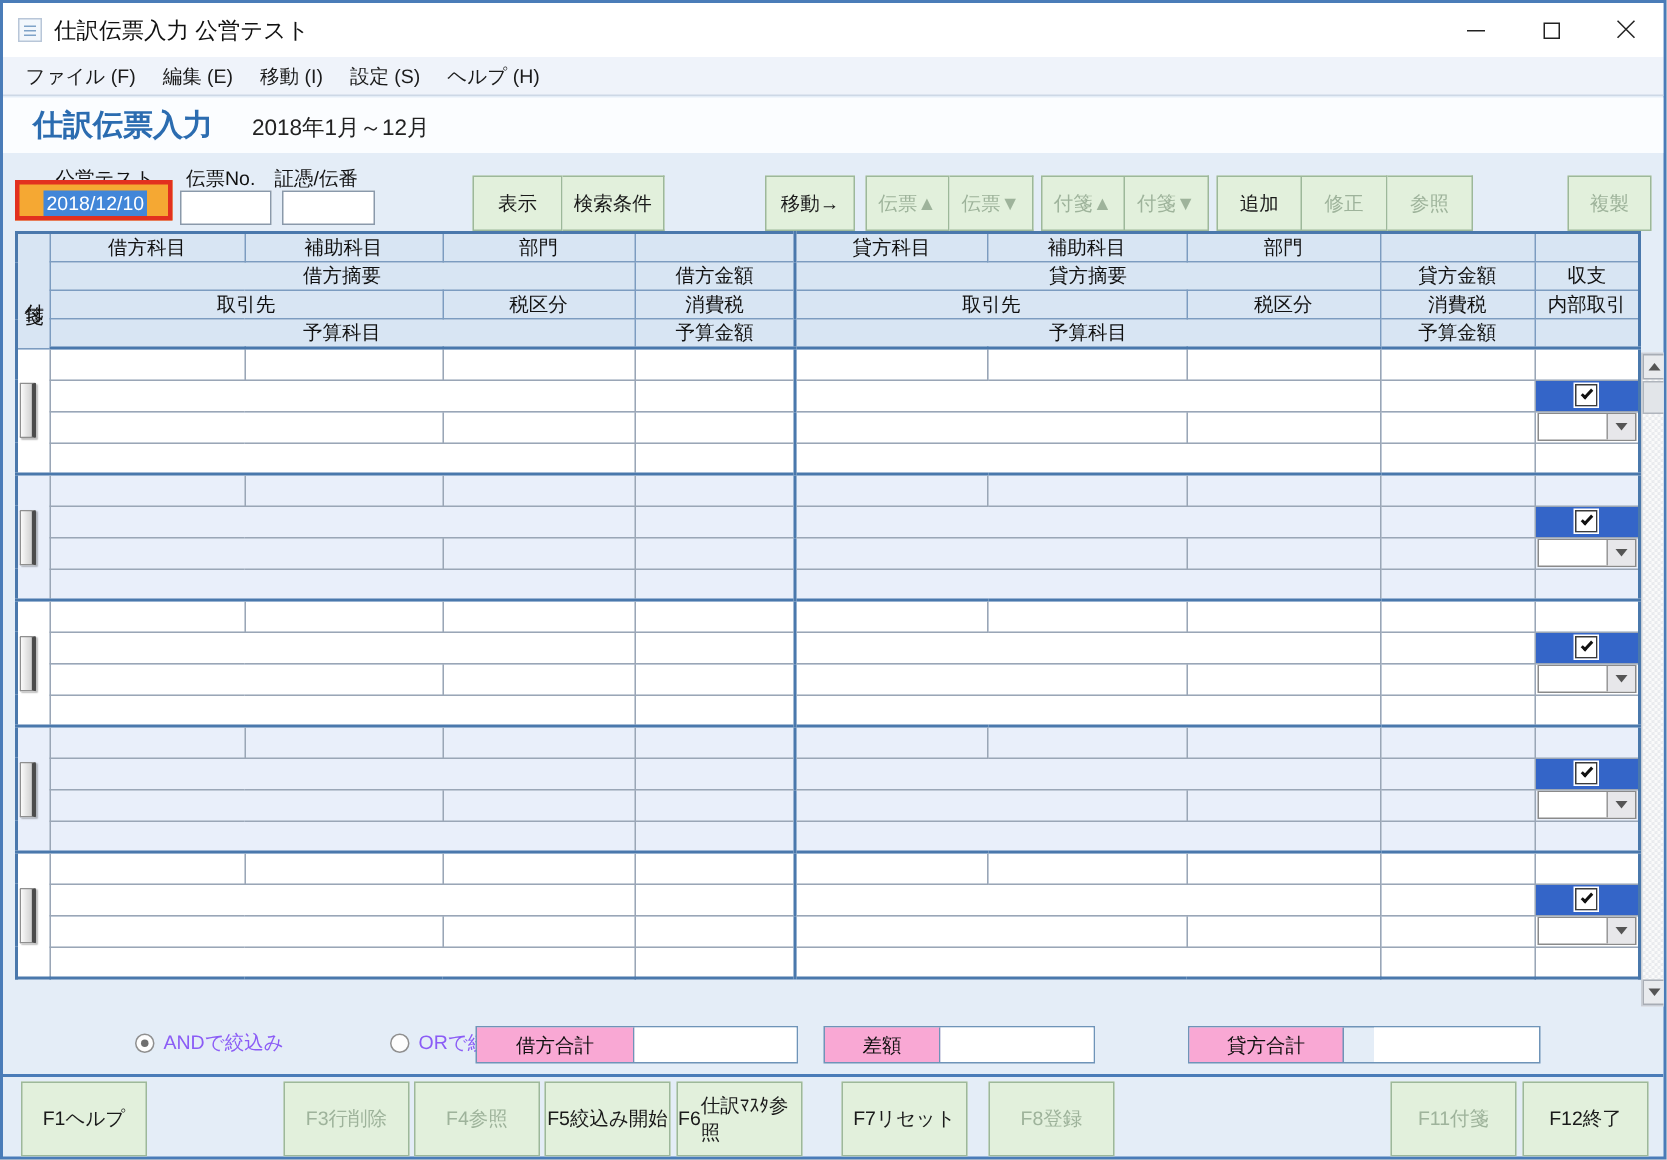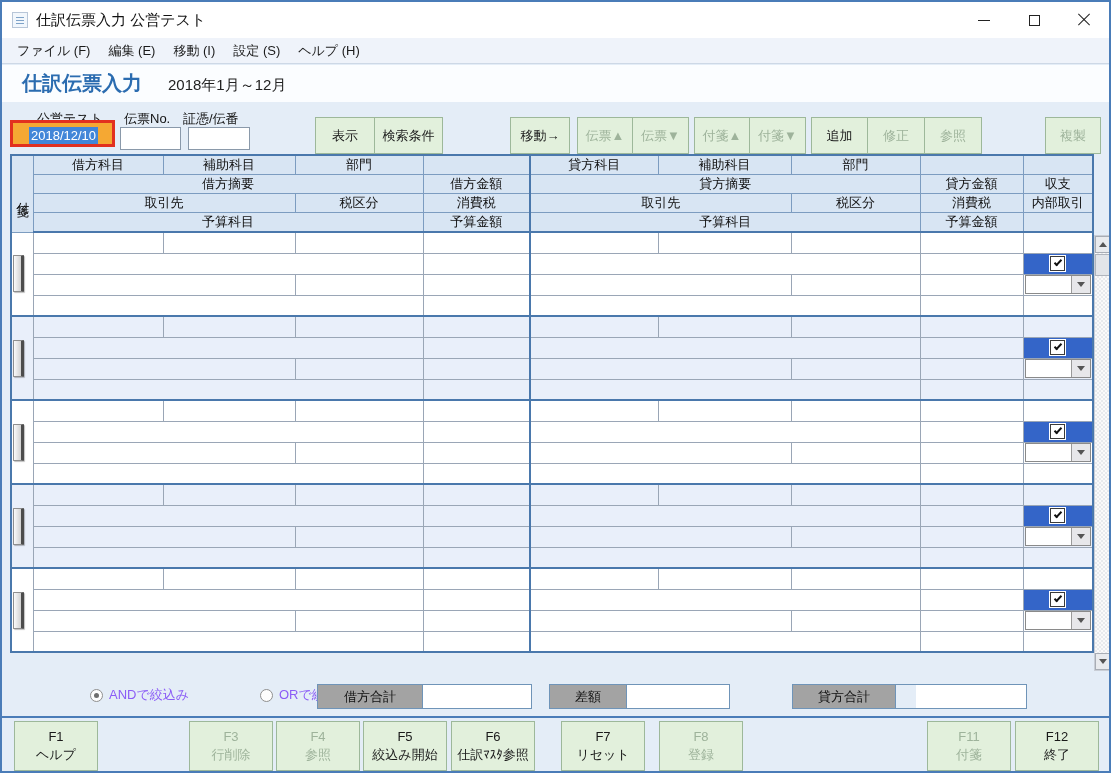--- a/index.html
+++ b/index.html
@@ -70,26 +70,26 @@
   .scroll-btn.up { top:0; }
   .scroll-btn.down { bottom:0; }
   .scroll-thumb { position:absolute; left:0; top:18px; width:16px; height:22px; background:#e2e5e9; border:1px solid #b0b5bd; }
   
   .totals { position:absolute; left:0; top:672px; width:100%; height:42px; }
   .radio-wrap { position:absolute; top:12px; display:flex; align-items:center; }
   .radio { width:13px; height:13px; border-radius:50%; border:1px solid #8f8f8f; background:#fdfdfd; position:relative; }
   .radio.sel::after { content:""; position:absolute; left:3px; top:3px; width:5px; height:5px; border-radius:50%; background:#6e6e6e; }
   .radio-label { font-size:13px; color:#8b5cf6; margin-left:6px; }
   .total-box { position:absolute; top:10px; height:25px; display:flex; border:1px solid #6f94b8; }
-  .total-label { background:#a3a3a3; font-size:13px; color:#111; display:flex; align-items:center; justify-content:center; border-right:1px solid #6f94b8; }
+  .total-label { background:#f9a8d4; font-size:13px; color:#111; display:flex; align-items:center; justify-content:center; border-right:1px solid #6f94b8; }
   .total-value { background:#fff; font-size:13px; }
   
   .fkey-sep { position:absolute; left:0; top:714px; width:100%; height:2px; background:#4a7cb8; }
   .fkeys { position:absolute; left:0; top:716px; width:100%; height:55px; }
-  .fkey { position:absolute; top:3px; width:84px; height:50px; background:#e2f0dc; border:1px solid #9db89a; font-size:13px; color:#1a1a1a; display:flex; flex-direction:column; align-items:center; justify-content:center; line-height:18px; }
+  .fkey { position:absolute; top:3px; width:84px; height:50px; background:#e2f0dc; border:1px solid #9db89a; font-size:13px; color:#1a1a1a; display:flex; flex-direction:row; align-items:center; justify-content:center; line-height:18px; }
   .fkey.disabled { color:#9eb39b; }
 </style>
 </head>
 <body>
 
 <div class="window">
 
   <div class="titlebar">
     <div class="app-icon"></div>
     <div class="title-text">仕訳伝票入力 公営テスト</div>

